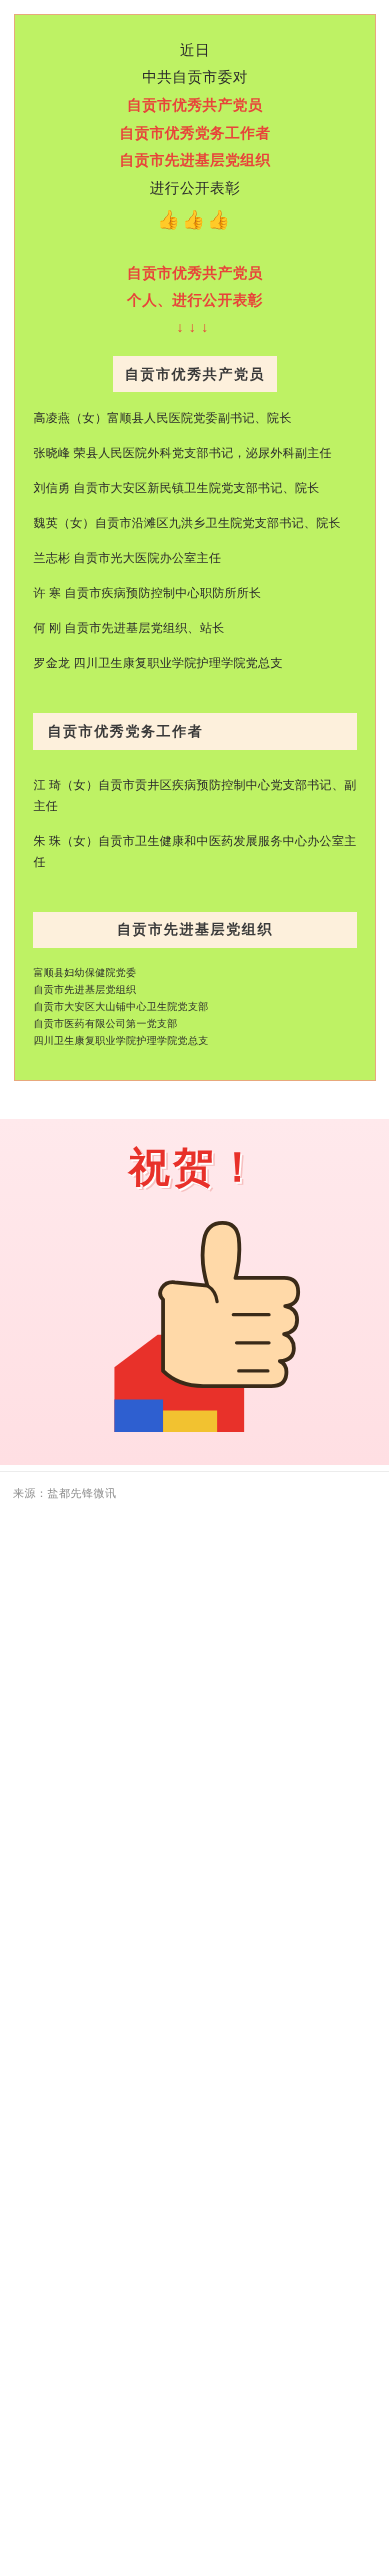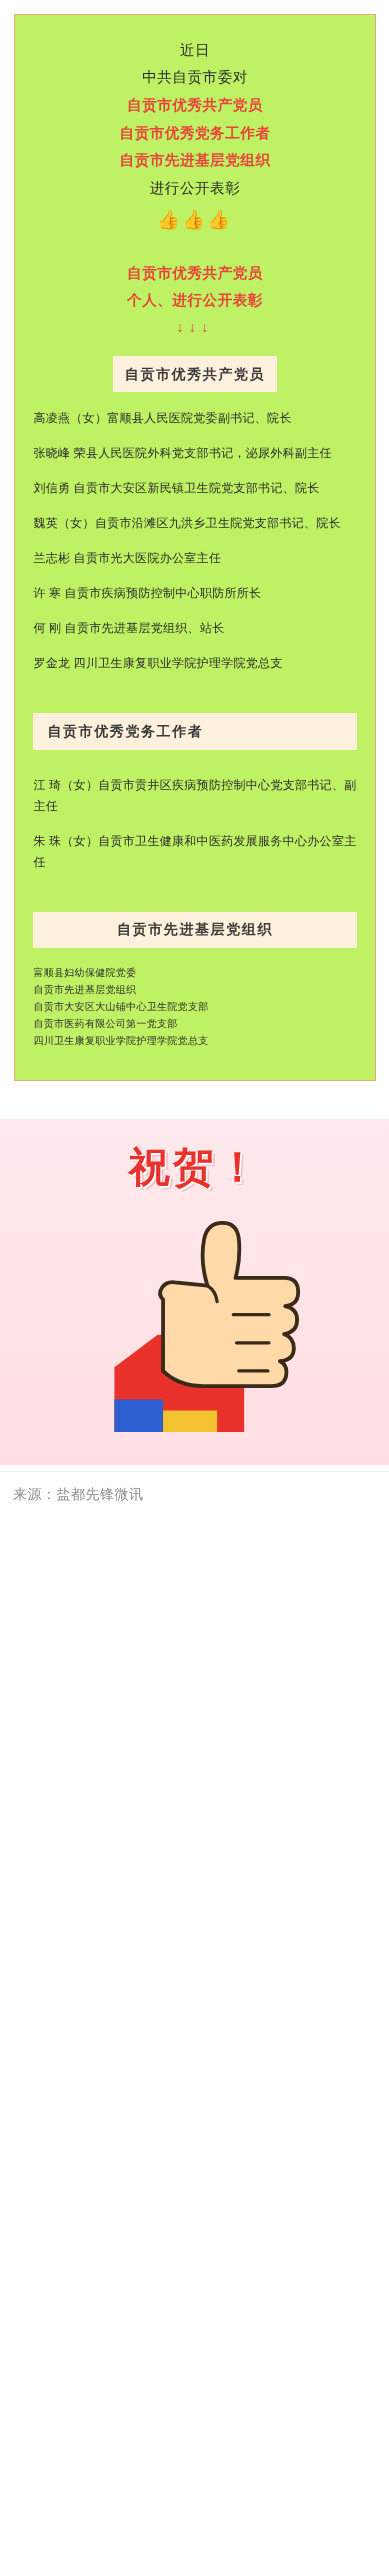--- a/index.html
+++ b/index.html
@@ -121,21 +121,21 @@
     font-family:"DejaVu Sans","Liberation Sans",sans-serif;
   }
   .hand-wrap{
     position:relative;
     height:233px;
     margin-top:9.7px;
   }
   .hand-svg{display:block;margin:0 auto;}
   
   .source{
-    font-size:14px;
+    font-size:11px;
     color:#8d8d8d;
     padding:14px 0 12px 13px;
     letter-spacing:0.5px;
     border-top:0.5px solid #ececec;
     background:#ffffff;
   }
 </style>
 </head>
 <body>
 

